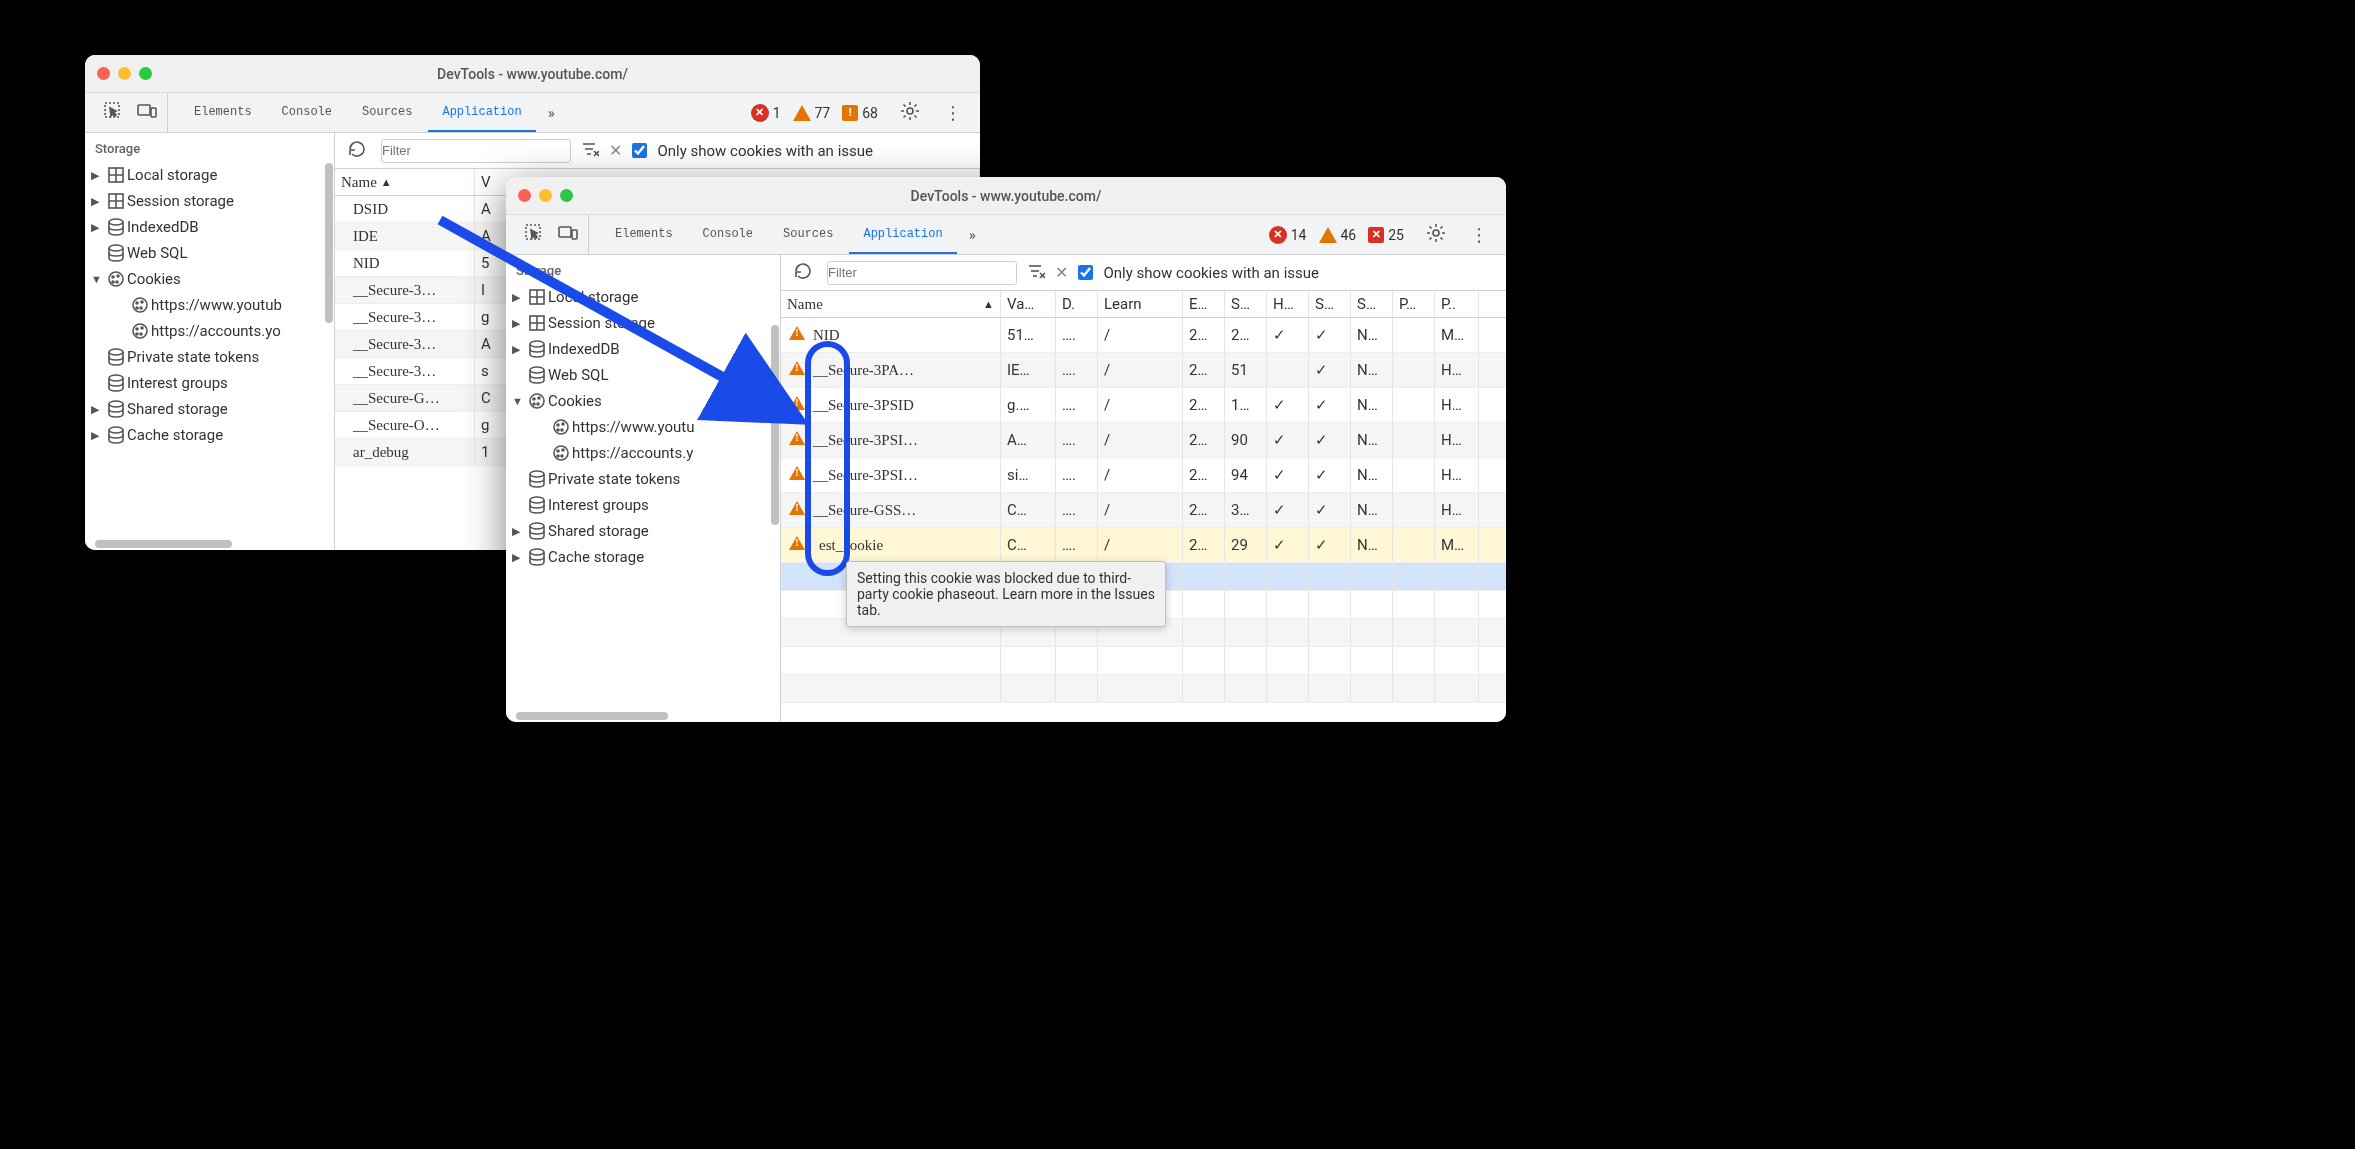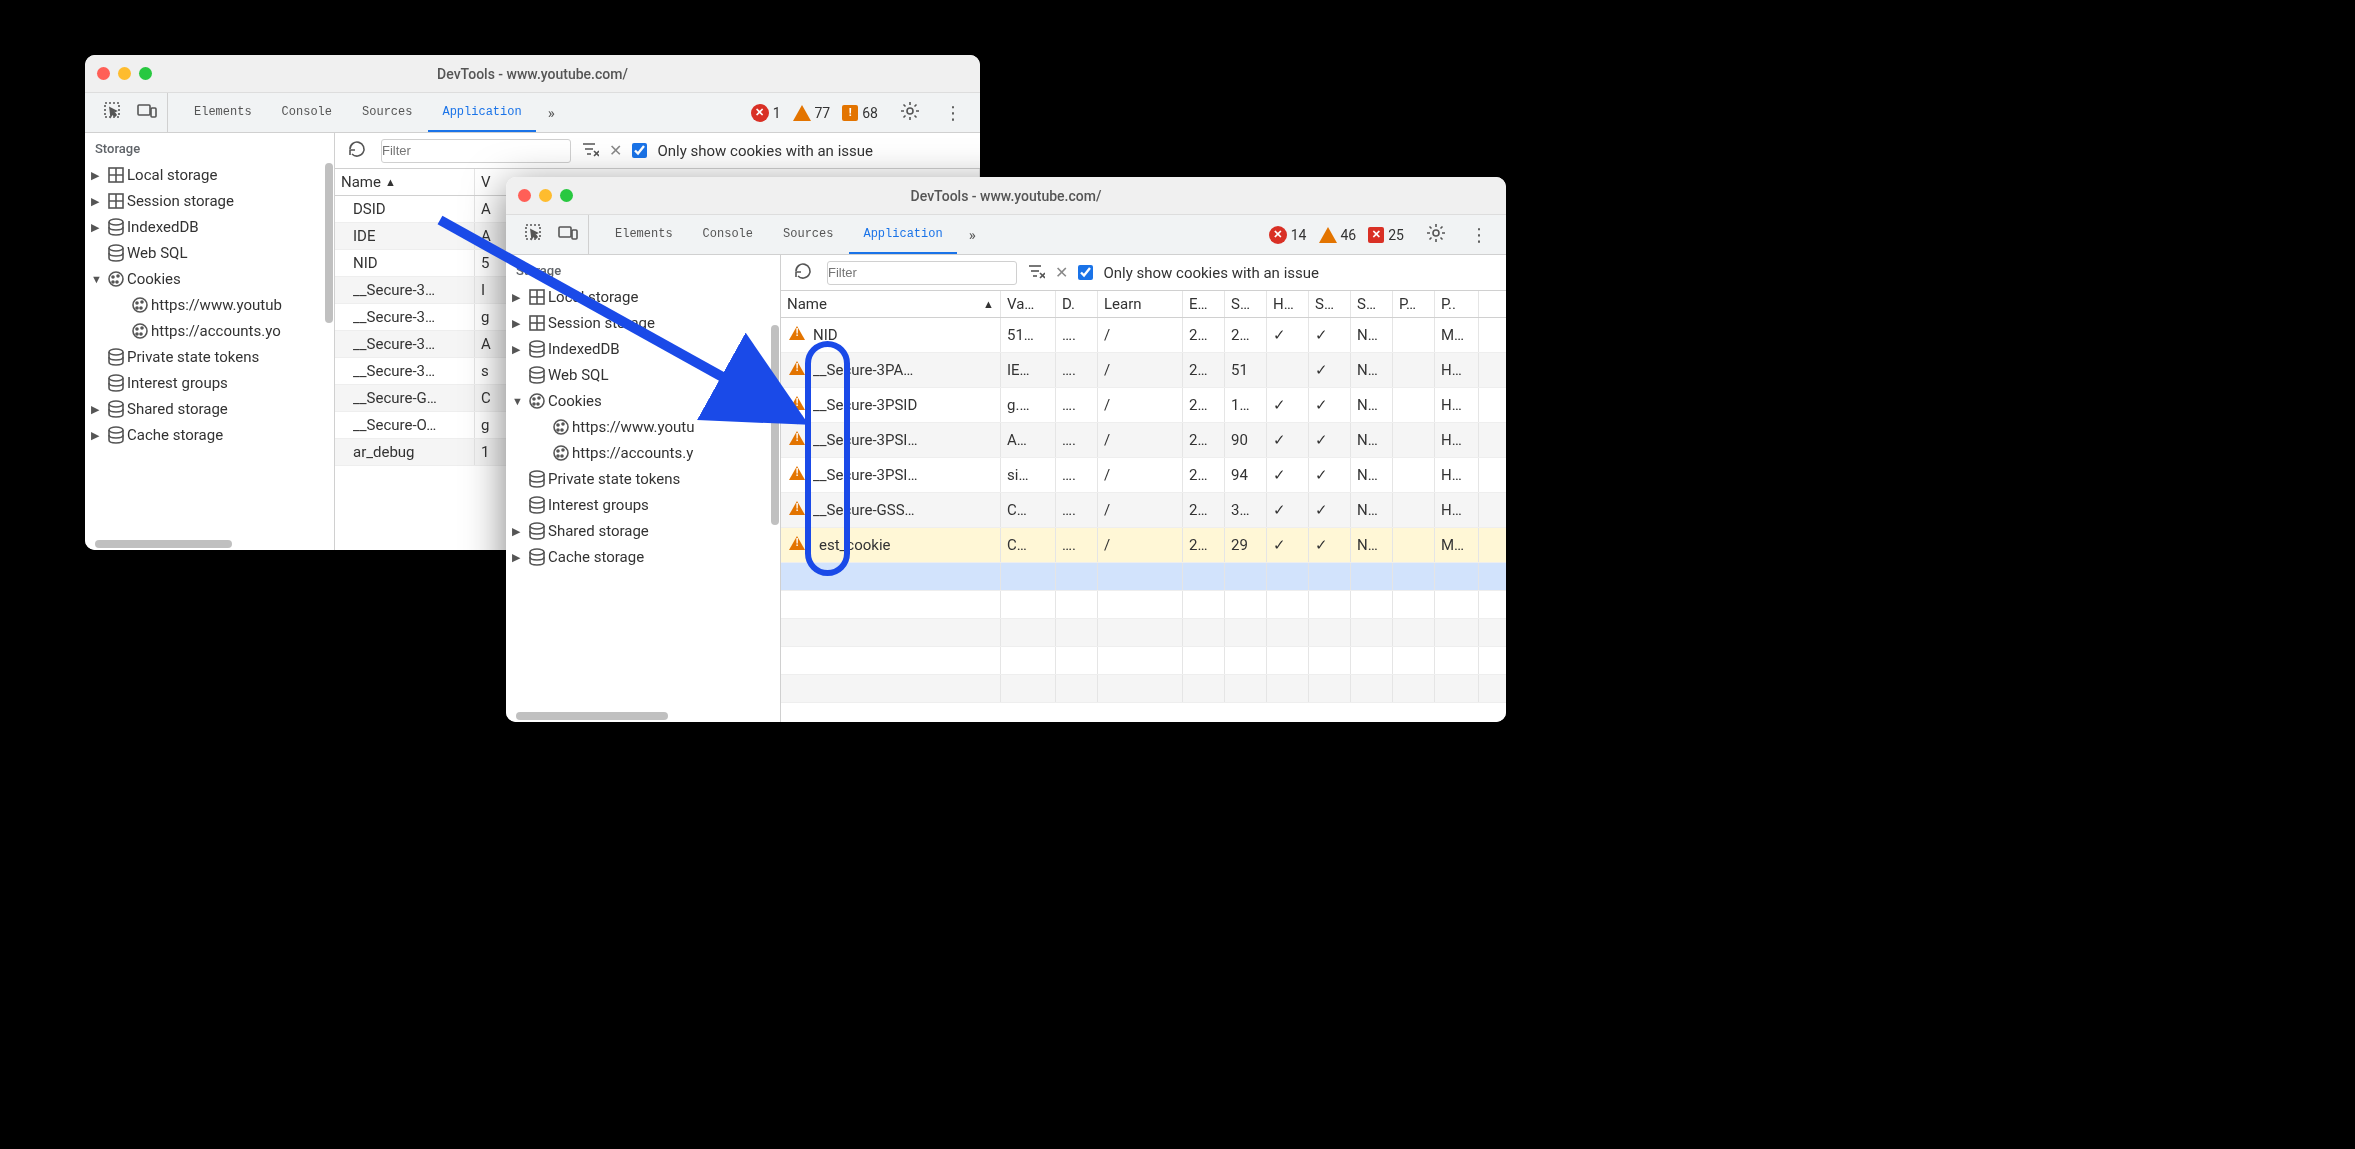--- a/index.html
+++ b/index.html
@@ -59,21 +59,21 @@
   .thead { display: flex; border-bottom: 1px solid #d0d0d0; background: #fff; position: sticky; top: 0; }
   .th, .td { padding: 4px 6px; border-right: 1px solid #e5e5e5; overflow: hidden; text-overflow: ellipsis; white-space: nowrap; font-size: 15px; display: flex; align-items: center; }
   .th { font-weight: 400; color: #333; }
   .row { display: flex; border-bottom: 1px solid #eee; }
   .row:nth-child(odd) { background: #fff; }
   .row:nth-child(even) { background: #f5f5f5; }
   .row.sel { background: #fff7d6; }
   .row.blue-sel { background: #d2e3fc; }
   .sort-arrow { font-size: 11px; margin-left: 4px; }
 
-  .col-name { width: 220px; }
+  .col-name { width: 220px; font-family: Liberation Serif, serif; }
   .content.narrow .col-name { width: 140px; }
   .content.narrow .col-val { flex: 1; }
   .col-icon { width: 22px; justify-content: center; padding: 4px 2px; }
   .col-val { width: 55px; }
   .col-d { width: 42px; }
   .col-path { width: 85px; }
   .col-e { width: 42px; }
   .col-s { width: 42px; }
   .col-h { width: 42px; }
   .col-sec { width: 42px; }
@@ -722,20 +722,21 @@
                 <div class="td col-e"></div>
                 <div class="td col-s"></div>
                 <div class="td col-h"></div>
                 <div class="td col-sec"></div>
                 <div class="td col-s2"></div>
                 <div class="td col-p"></div>
                 <div class="td col-plast"></div>
               </div>
             </div>
       </div>
+      <div class="tooltip" style="left:65px; top:306px;">Setting this cookie was blocked due to third-party cookie phaseout. Learn more in the Issues tab.</div>
     </div>
   </div>
 </div>
 
 <svg class="annot-arrow" style="left:430px; top:210px; width:400px; height:240px;">
   <defs>
         <marker id="arrh" markerWidth="12" markerHeight="12" refX="9" refY="5" orient="auto">
           <path d="M0 0 L10 5 L0 10 z" fill="#1a4ae8"></path>
         </marker>
       </defs>

